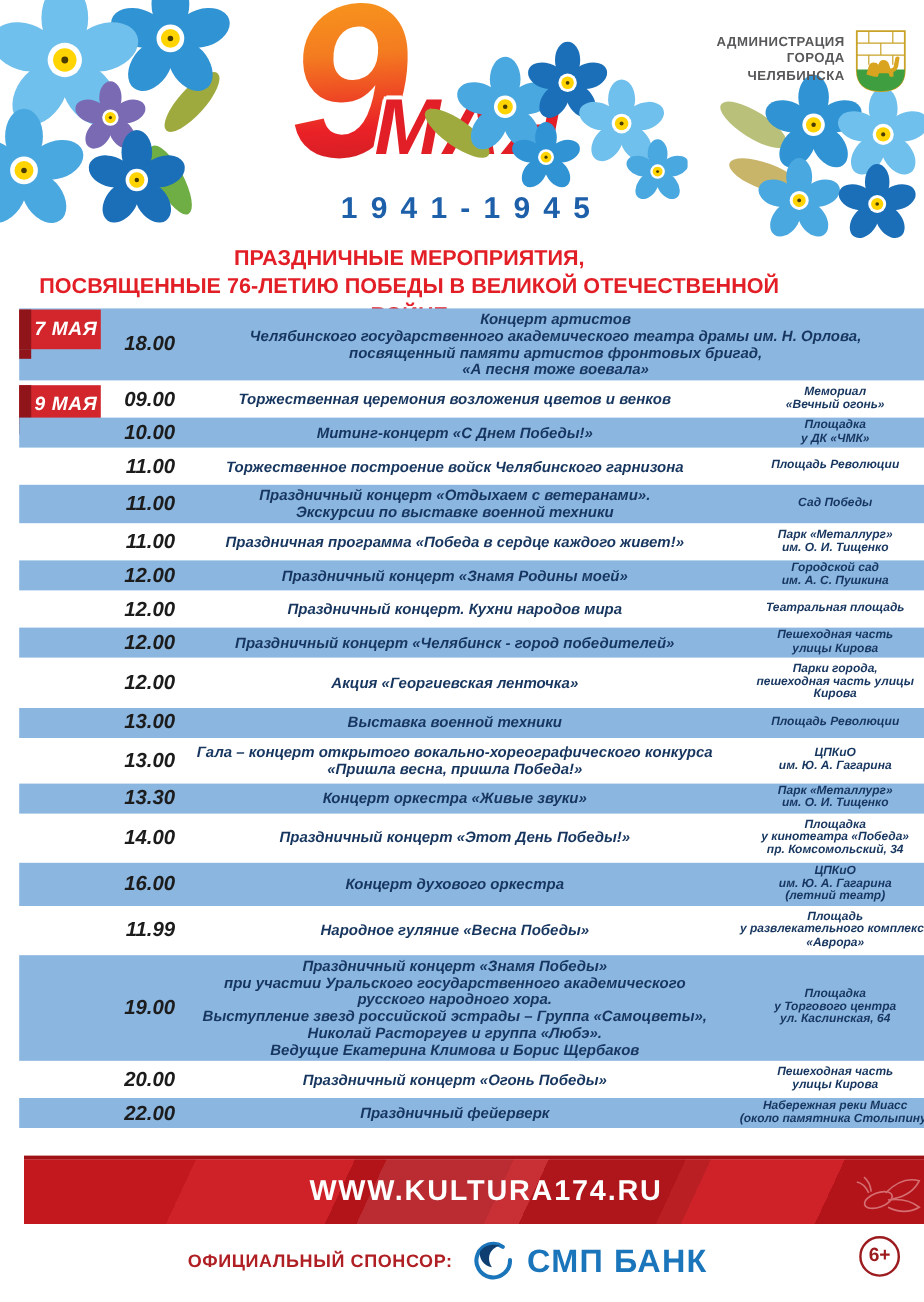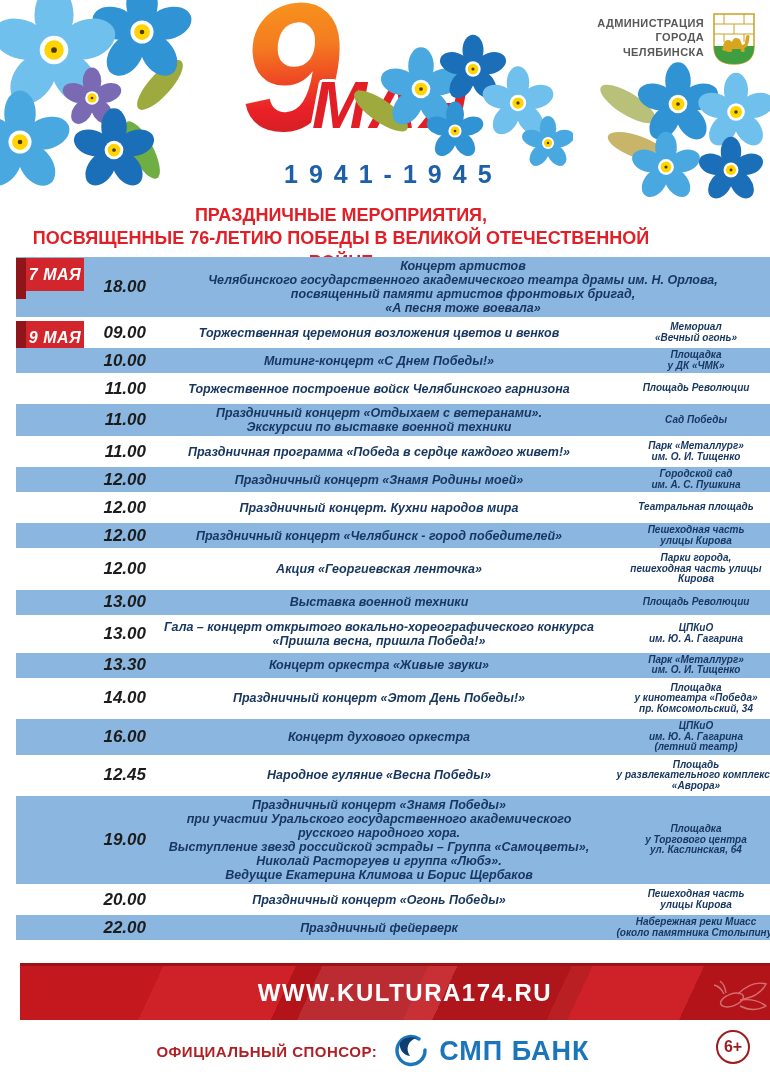--- a/index.html
+++ b/index.html
@@ -10,21 +10,21 @@
   }
   *{margin:0;padding:0;box-sizing:border-box;}
   html,body{background:#e9e9e9;}
   body{font-family:"Liberation Sans","DejaVu Sans",sans-serif;}
   .poster{position:relative;width:770px;height:1085px;background:#fff;margin:0 auto;overflow:hidden;}
 
   
   .bouquet{position:absolute;pointer-events:none;}
   .bouquet-left{left:-8px;top:-10px;}
   .bouquet-right{right:-6px;top:52px;}
-  .admin-block{position:absolute;right:14px;top:12px;display:flex;align-items:flex-start;gap:8px;}
+  .admin-block{position:absolute;right:14px;top:24px;display:flex;align-items:flex-start;gap:8px;}
   .admin-text{text-align:right;font-size:11px;font-weight:bold;color:#58585a;line-height:1.3;letter-spacing:.4px;padding-top:4px;}
   .logo{position:absolute;left:228px;top:6px;width:330px;height:200px;}
   .logo-nine{position:absolute;left:12px;top:-30px;font-size:182px;line-height:1;font-weight:bold;font-style:italic;
     background:linear-gradient(178deg,#f9a11b 0%,#f47c20 38%,#ea2127 72%,#bf1d22 100%);
     -webkit-background-clip:text;background-clip:text;color:transparent;transform:rotate(-2deg);}
   .logo-month{position:absolute;left:84px;top:66px;font-size:66px;line-height:1;font-weight:bold;font-style:italic;color:var(--accent-red);letter-spacing:2px;
     text-shadow:-3px 0 0 #fff,3px 0 0 #fff,0 -3px 0 #fff,0 3px 0 #fff,-2px -2px 0 #fff,2px 2px 0 #fff,-2px 2px 0 #fff,2px -2px 0 #fff;}
   .logo-years{position:absolute;left:56px;top:154px;font-size:25px;font-weight:bold;color:var(--years-blue);letter-spacing:11px;}
   .subtitle{position:absolute;top:204px;left:0;width:682px;text-align:center;color:var(--accent-red);font-weight:bold;}
   .subtitle .l1{font-size:18px;line-height:1.3;}
@@ -252,21 +252,21 @@
 
       <span class="cell-time">16.00</span>
       <span class="cell-event">Концерт духового оркестра</span>
       <span class="cell-location">ЦПКиО
 им. Ю. А. Гагарина
 (летний театр)</span>
     </div>
 
     <div class="schedule-row white">
 
-      <span class="cell-time">12.45</span>
+      <span class="cell-time">11.99</span>
       <span class="cell-event">Народное гуляние «Весна Победы»</span>
       <span class="cell-location">Площадь
 у развлекательного комплекса
 «Аврора»</span>
     </div>
 
     <div class="schedule-row blue">
 
       <span class="cell-time">19.00</span>
       <span class="cell-event">Праздничный концерт «Знамя Победы»

